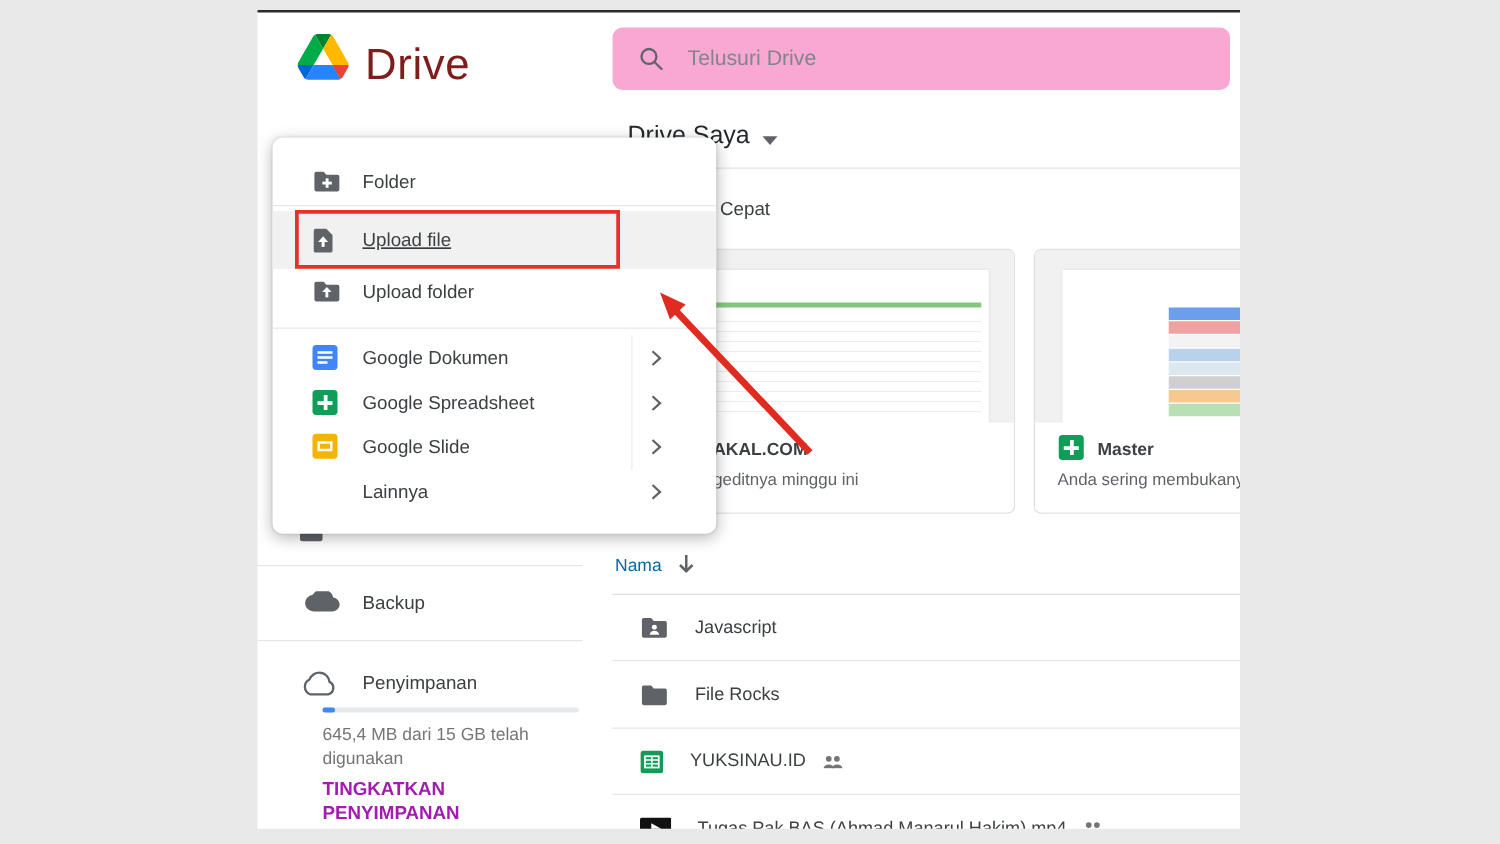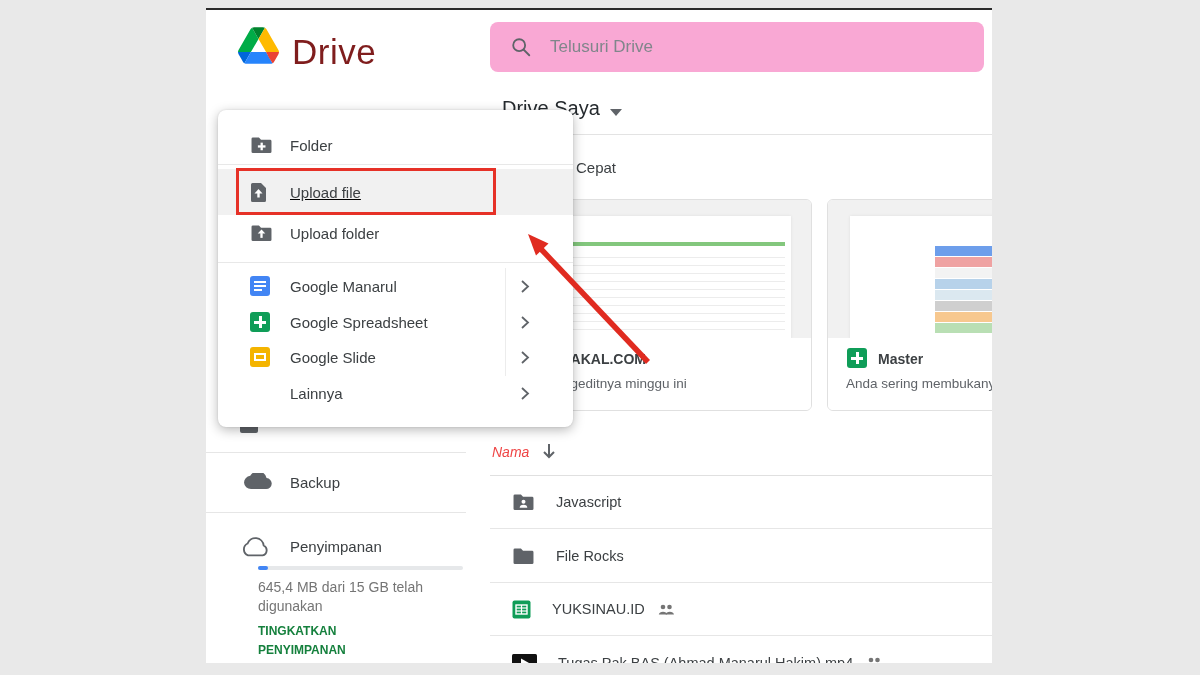--- a/index.html
+++ b/index.html
@@ -41,34 +41,34 @@
   .mini-table div { height:10px; margin-bottom:1px; }
   .mt-h{background:#6d9eeb;} .mt-r1{background:#efa2a2;} .mt-r2{background:#f3f3f3;}
   .mt-r3{background:#b7d2ea;} .mt-r4{background:#dbe8f0;} .mt-r5{background:#cfcfcf;}
   .mt-r6{background:#f7c88f;} .mt-r7{background:#b9dfb4;}
   .card-footer { position:absolute; left:0; bottom:0; right:0; height:72px; background:#fff; }
   .card-title { position:absolute; left:50px; top:13px; font-size:14px; font-weight:600; color:#3c4043; white-space:nowrap; }
   .card-sub { position:absolute; left:18px; top:38px; font-size:13.5px; color:#5f6368; white-space:nowrap; }
   .card-icon { position:absolute; left:19px; top:10px; }
 
   
-  .list-head { left:286px; top:434px; font-size:14px; color:#ef4444; z-index:1;font-style:italic; }
+  .list-head { left:286px; top:434px; font-size:14px; color:#0369a1; z-index:1; }
   .list-divider { left:284px; top:465px; width:502px; height:1px; background:#e0e0e0; }
   .file-row { left:284px; width:502px; height:53px; display:flex; align-items:center;
               padding-left:22px; border-bottom:1px solid #e6e6e6; z-index:1; }
   .file-row .name { margin-left:21px; font-size:14.5px; color:#3c4043; white-space:nowrap; }
   .file-row .ppl { margin-left:13px; display:flex; }
 
   
   .side-divider { left:0px; width:260px; height:1px; background:#e6e6e6; }
   .side-label { font-size:15px; color:#3c4043; }
   .storage-bar { left:52px; top:556px; width:205px; height:4px; background:#e6e8ea; border-radius:2px; }
   .storage-fill { width:10px; height:4px; background:#4285f4; border-radius:2px; }
   .usage-text { left:52px; top:568px; font-size:14px; color:#757575; line-height:19px; }
-  .upgrade-link { left:52px; top:612px; font-size:12px; font-weight:700; color:#15803d; line-height:19px; }
+  .upgrade-link { left:52px; top:612px; font-size:15px; font-weight:700; color:#a21caf; line-height:19px; }
   .hidden-side-icon { left:34px; top:411px; width:18px; height:12px; background:#5f6368; border-radius:2px; z-index:2; }
 
   
   .menu { left:12px; top:100px; width:355px; height:317px; background:#fff; border-radius:8px;
           box-shadow:0 3px 12px rgba(0,0,0,.28), 0 0 2px rgba(0,0,0,.12); z-index:10; }
   .menu-item { position:absolute; left:0; width:355px; height:36px; display:flex; align-items:center;
                padding-left:32px; }
   .menu-item .mi-label { font-size:15px; color:#3c4043; }
   .mi-icon { width:24px; margin-right:16px; display:flex; }
   .mi-noicon { width:40px; }
@@ -288,21 +288,21 @@
 
       <div class="menu-divider" style="top:152px;"></div>
       <div class="menu-vsep"></div>
 
       <div class="menu-item" style="top:158px;">
         <span class="mi-icon">
             <span class="gicon docs">
               <span class="docs-lines"></span>
             </span>
           </span>
-        <span class="mi-label">Google Manarul</span>
+        <span class="mi-label">Google Dokumen</span>
       </div>
       <svg class="chevron" style="top:169px;" width="10" height="15" viewBox="0 0 10 15">
           <path d="M2 2l6 5.5L2 13" fill="none" stroke="#5f6368" stroke-width="1.8"></path>
         </svg>
 
       <div class="menu-item" style="top:194px;">
         <span class="mi-icon">
             <span class="gicon sheets"><span class="sheets-plus"></span></span>
           </span>
         <span class="mi-label">Google Spreadsheet</span>

